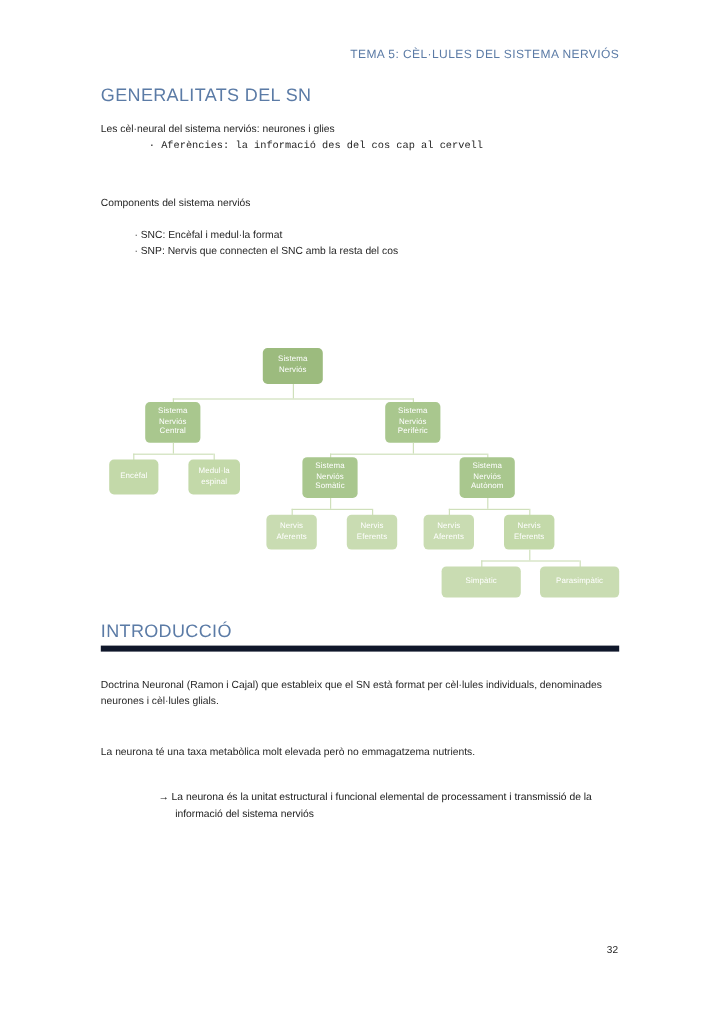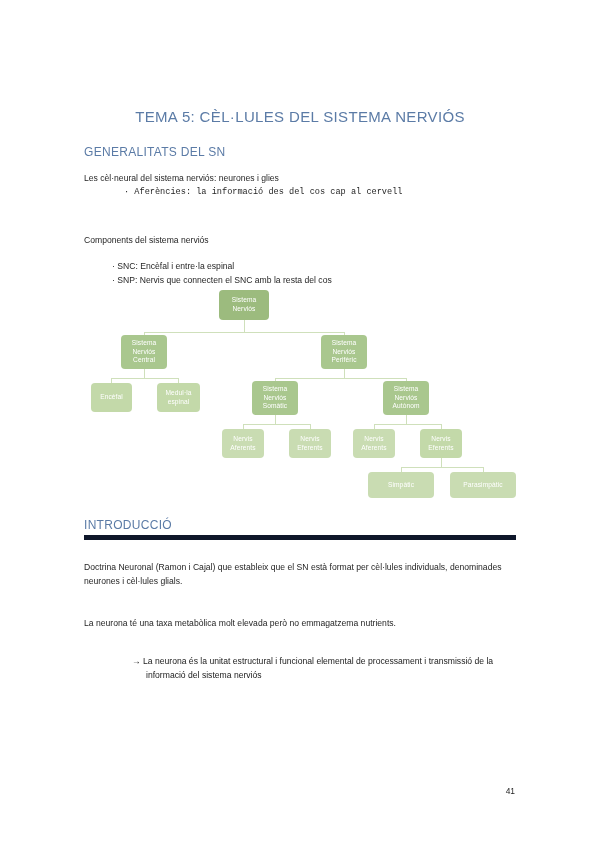--- a/index.html
+++ b/index.html
@@ -20,30 +20,30 @@
   }
   .content {
     position: absolute;
     left: 84px;
     top: 0;
     width: 432px;
   }
 
   
   .doc-title {
-    text-align: center;
-    font-size: 15px;
+    text-align: right;
+    font-size: 10px;
     letter-spacing: 0.35px;
     color: #5b7ba6;
     margin: 0;
-    padding-top: 108px;
+    padding-top: 40px;
     font-weight: 400;
   }
   .section-head {
-    font-size: 12px;
+    font-size: 15px;
     letter-spacing: 0.3px;
     color: #5b7ba6;
     font-weight: 400;
     margin: 0;
   }
   .section-head.underlined {
     padding-bottom: 3px;
     border-bottom: 5px solid #0f172a;
   }
 
@@ -129,21 +129,21 @@
     <p class="body">Les cèl·neural del sistema nerviós: neurones i glies</p>
     <p class="body indent-1">· Aferències: la informació des del cos cap al cervell</p>
 
     <div class="gap-20"></div>
     <div class="gap-14"></div>
 
     <p class="body">Components del sistema nerviós</p>
 
     <div class="gap-12"></div>
 
-    <p class="body indent-2">· SNC: Encèfal i entre·la espinal</p>
+    <p class="body indent-2">· SNC: Encèfal i medul·la format</p>
     <p class="body indent-2">· SNP: Nervis que connecten el SNC amb la resta del cos</p>
 
   </div>
 
   <div id="diagram">
 
     <div class="node dark" style="left:219px; top:8px; width:50px; height:30px;">Sistema
 Nerviós</div>
 
     <div class="conn v" style="left:244px; top:38px; height:12px;"></div>
@@ -221,15 +221,15 @@
     <div class="gap-14"></div>
 
     <p class="body">La neurona té una taxa metabòlica molt elevada però no emmagatzema nutrients.</p>
 
     <div class="gap-20"></div>
 
     <p class="arrow-item"><span>→</span> <span>La neurona és la unitat estructural i funcional elemental de processament i transmissió de la informació del sistema nerviós</span></p>
 
   </div>
 
-  <div class="page-num">41</div>
+  <div class="page-num">32</div>
 
 </div>
 
 </body></html>

